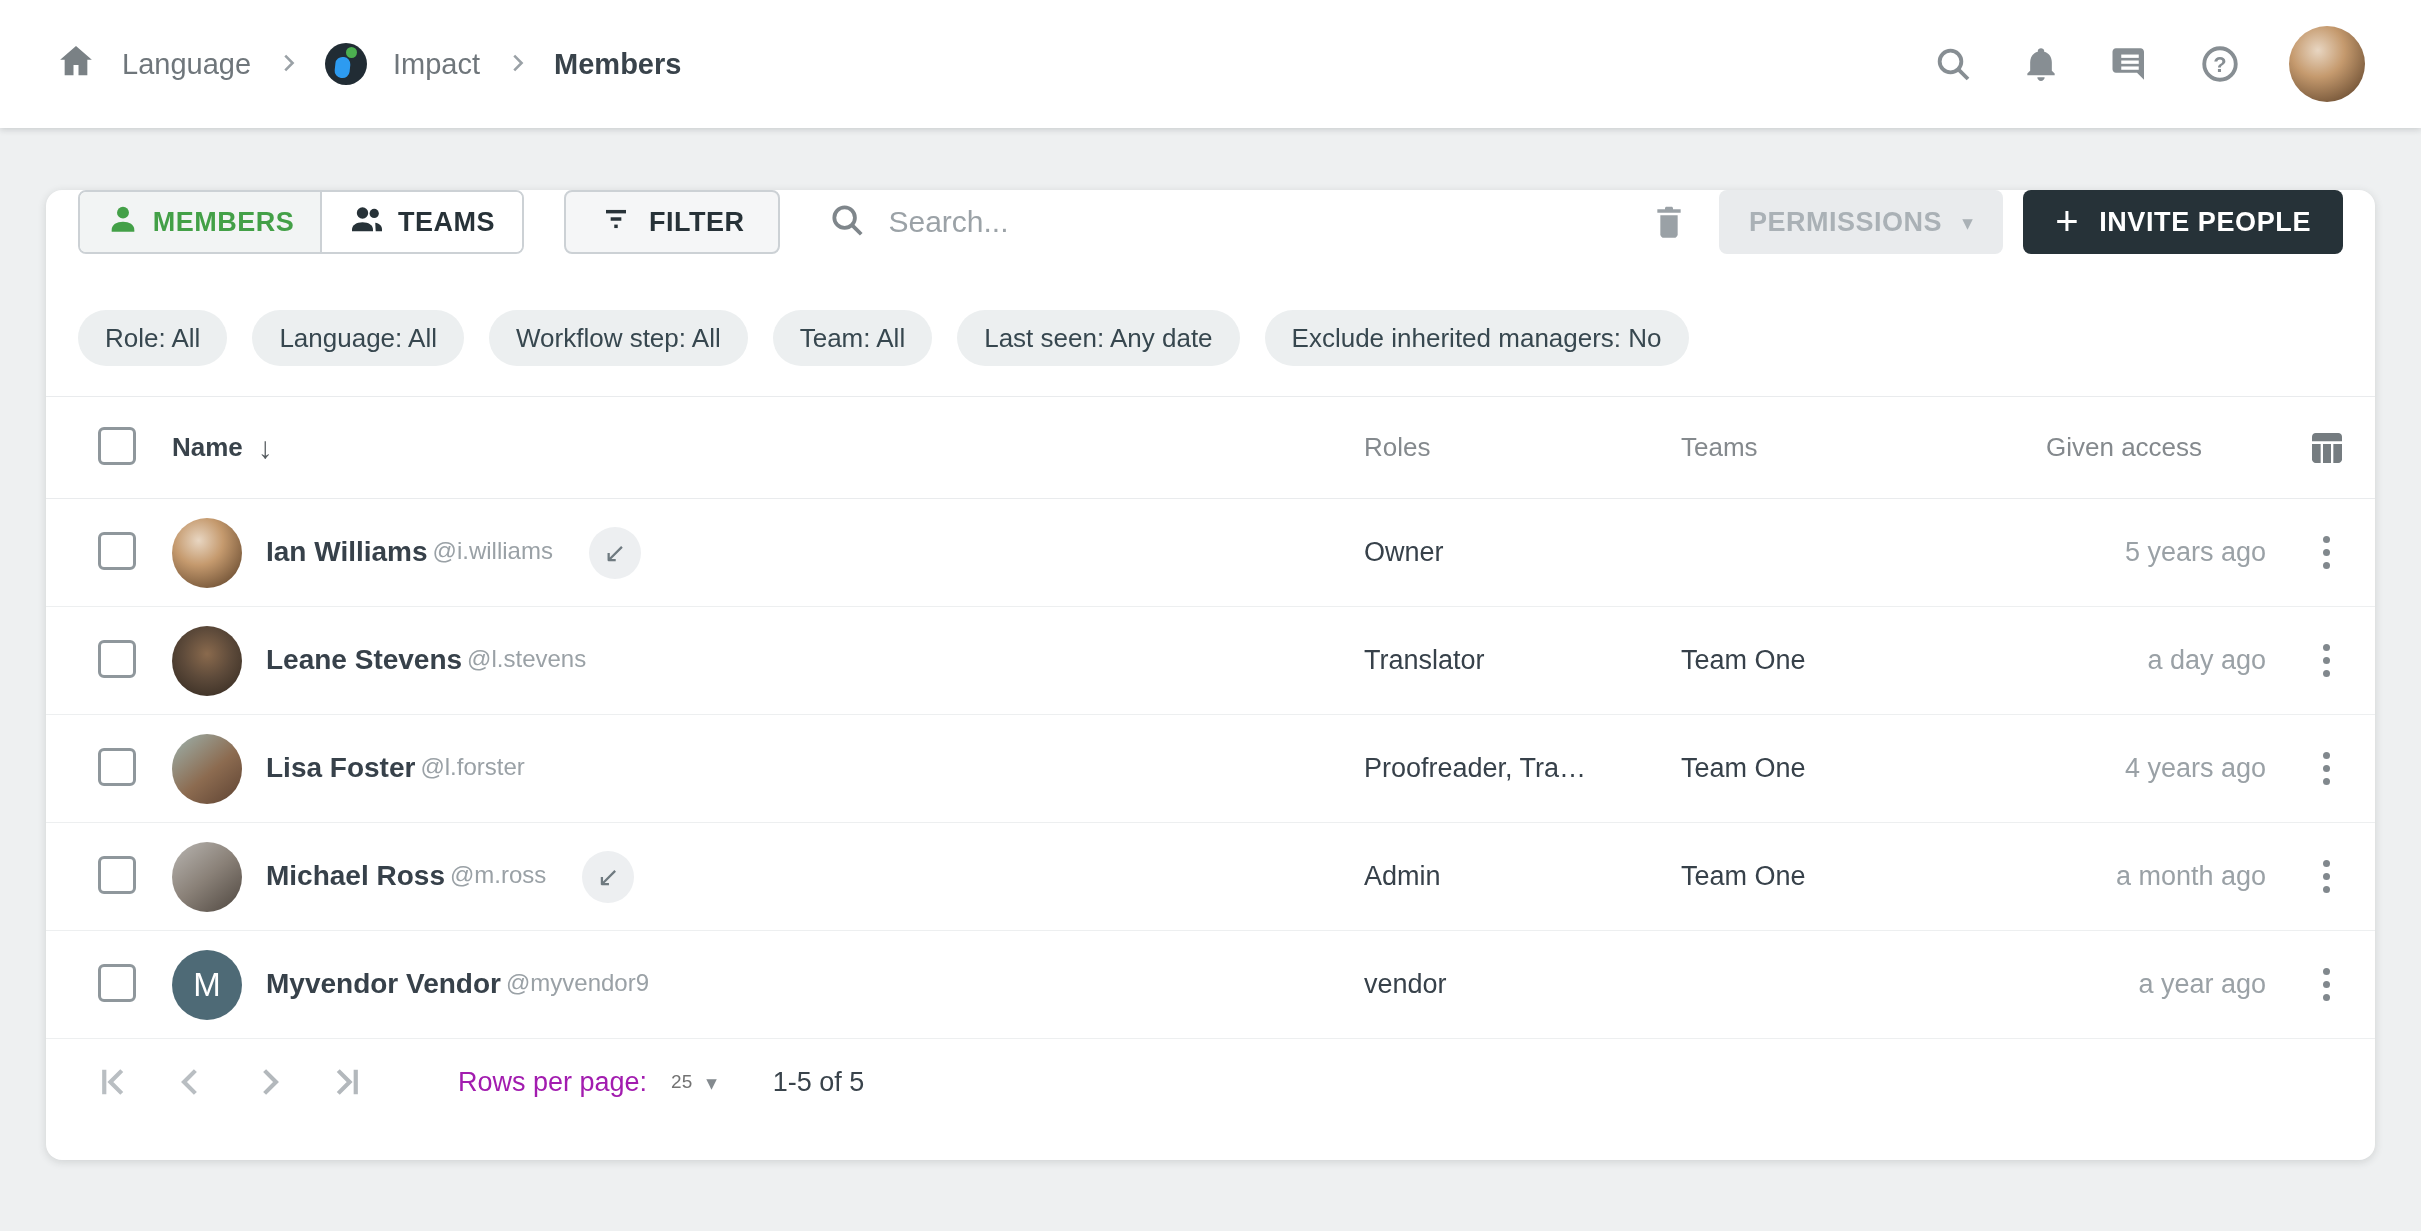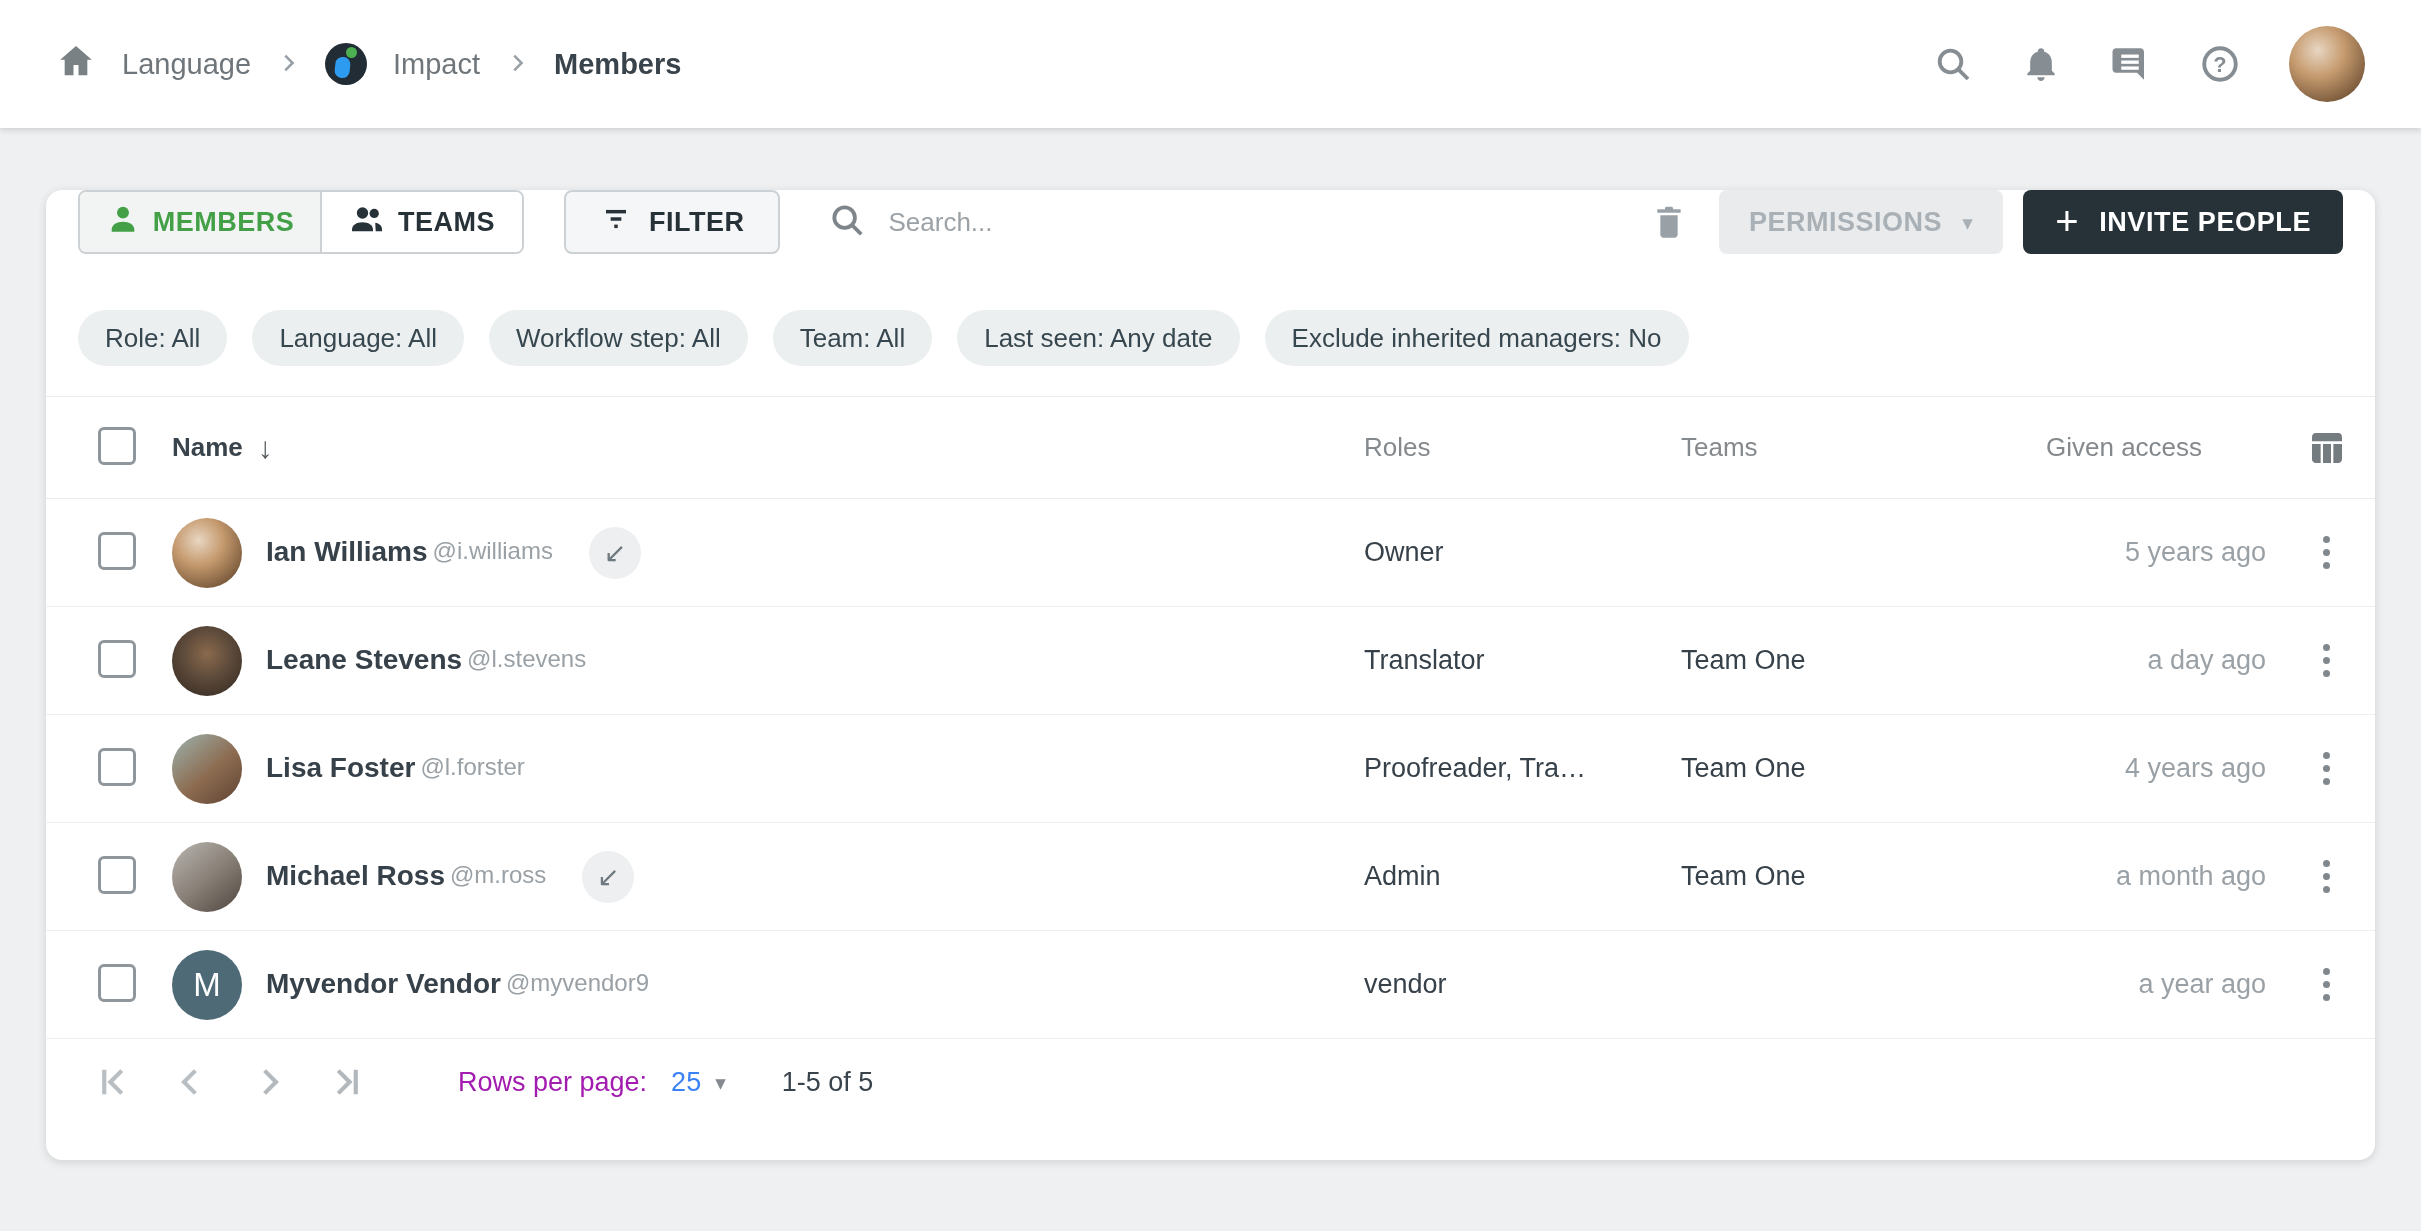--- a/index.html
+++ b/index.html
@@ -38,21 +38,21 @@
   .segmented { display: flex; height: 64px; border: 2px solid #ccd1d5; border-radius: 8px; overflow: hidden; }
   .seg { display: flex; align-items: center; justify-content: center; gap: 13px;
     font-family: inherit; font-size: 27px; font-weight: 700; letter-spacing: .5px; border: none; cursor: pointer; }
   .seg-members { width: 240px; background: #f2f4f4; color: #43a047; }
   .seg-teams   { width: 202px; background: #fff; color: #273238; border-left: 2px solid #ccd1d5; }
   .btn-filter { display: flex; align-items: center; gap: 17px; height: 64px; padding: 17px 34px; margin-left: 40px;
     background: #f5f6f7; border: 2px solid #ccd1d5; border-radius: 8px;
     font-family: inherit; font-size: 27px; font-weight: 700; letter-spacing: .5px; color: #273238; cursor: pointer; }
   .searchbox { display: flex; align-items: center; gap: 22px; flex: 1; margin-left: 48px; }
   .searchbox input { flex: 1; border: none; outline: none; background: transparent;
-    font-family: inherit; font-size: 26px; color: #39434b; }
+    font-family: inherit; font-size: 30px; color: #39434b; }
   .searchbox input::placeholder { color: #9ba2a7; opacity: 1; }
   .btn-trash { background: none; border: none; cursor: pointer; margin: 0 30px 0 10px; display: flex; }
   .btn-permissions { display: flex; align-items: center; gap: 20px; height: 64px; padding: 0 30px;
     background: #e9ebed; border: none; border-radius: 8px;
     font-family: inherit; font-size: 27px; font-weight: 700; letter-spacing: .5px; color: #aab1b6; cursor: default; }
   .caret { font-size: 21px; line-height: 1; }
   .btn-permissions .caret { color: #aab1b6; }
   .btn-invite { display: flex; align-items: center; gap: 20px; height: 64px; padding: 0 32px; margin-left: 20px;
     background: #263238; border: none; border-radius: 8px;
     font-family: inherit; font-size: 27px; font-weight: 700; letter-spacing: .6px; color: #fff; cursor: pointer; }
@@ -88,21 +88,21 @@
   .cell { font-size: 27px; color: #37414a; }
   .cell-given { font-size: 27px; color: #9aa1a6; text-align: right; padding-right: 12px; }
   .kebab { display: flex; flex-direction: column; gap: 6px; background: none; border: none; cursor: pointer; padding: 10px; }
   .kebab i { width: 7px; height: 7px; border-radius: 50%; background: #81888d; }
   
   .tfoot { height: 86px; display: flex; align-items: center; padding: 0 32px 0 46px; }
   .pager { display: flex; align-items: center; gap: 36px; }
   .pager button { background: none; border: none; cursor: pointer; display: flex; }
   .rpp-label { margin-left: 90px; font-size: 27px; font-weight: 400; color: #a21caf; }
   .rpp-select { display: flex; align-items: center; gap: 14px; margin-left: 24px; background: none; border: none; cursor: pointer; font-family: inherit; }
-  .rpp-value { font-size: 27px; color: #3b82f6; }
+  .rpp-value { font-size: 19px; color: #737373; }
   .rpp-select .caret { color: #848a8f; }
   .range { margin-left: 56px; font-size: 27px; color: #39434b; }
 </style>
 </head>
 <body>
 
 <header class="topbar">
   <nav class="crumbs">
     <span class="crumb">
       <svg width="40" height="40" viewBox="0 0 24 24" fill="#7a8185">

